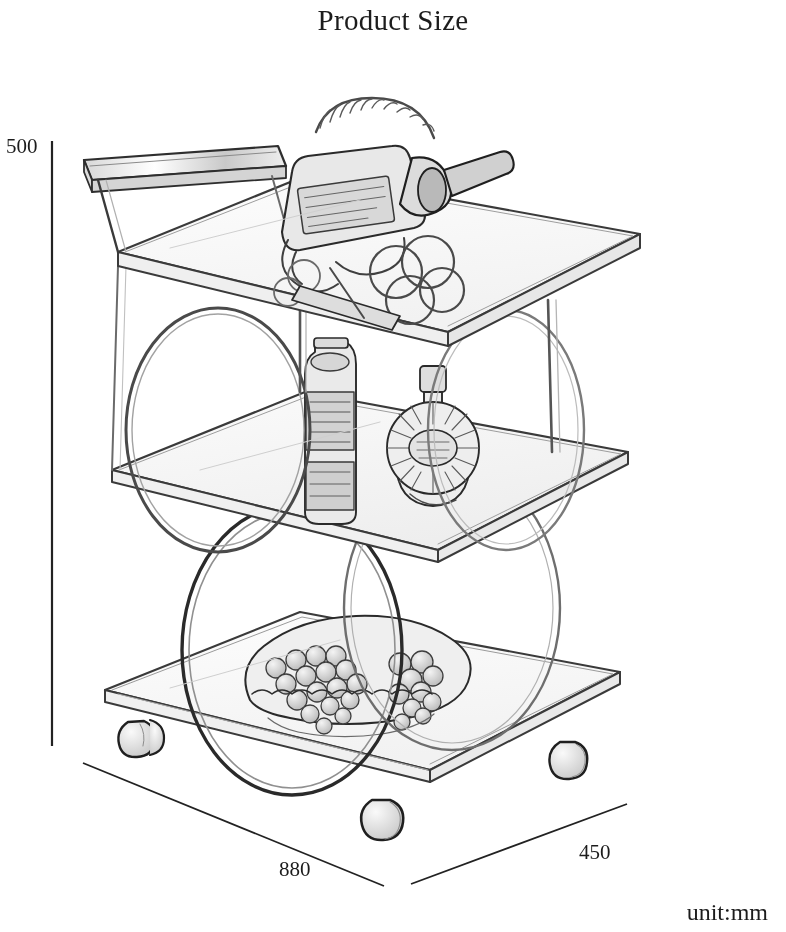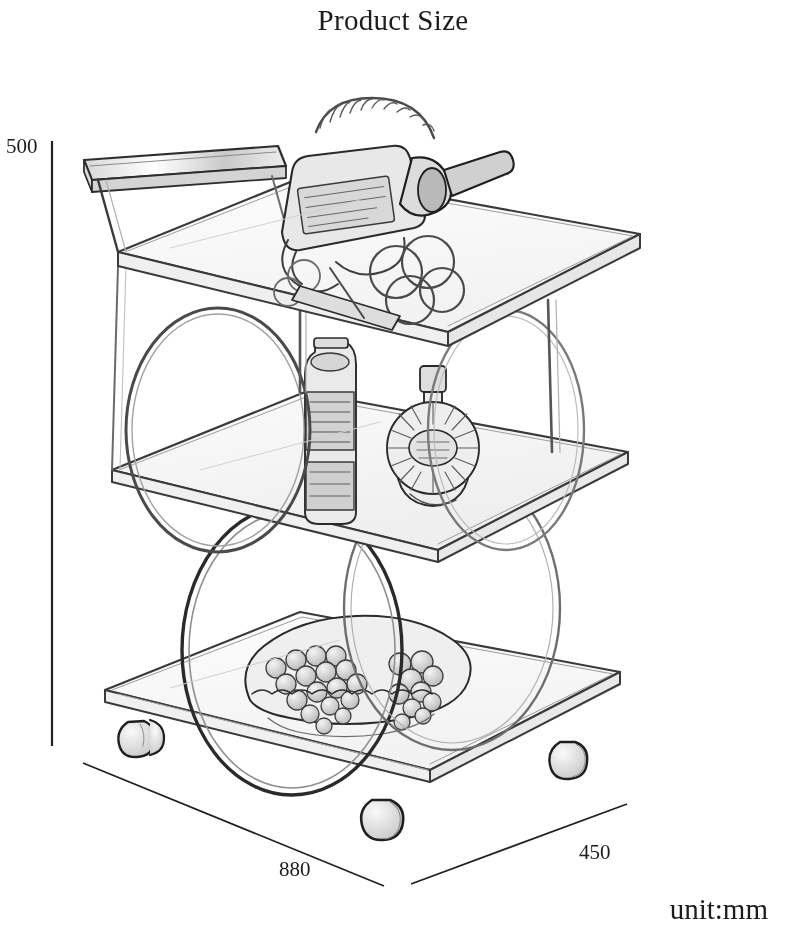--- a/index.html
+++ b/index.html
@@ -29,21 +29,21 @@
     text-align: center;
     font-size: 29px;
     font-family: "Liberation Serif", serif;
     color: #1c1c1c;
     letter-spacing: 0.3px;
   }
   .unit {
     position: absolute;
     right: 18px;
     bottom: 6px;
-    font-size: 29px;
+    font-size: 24px;
     font-family: "Liberation Serif", serif;
     color: #1c1c1c;
   }
   .dim-label {
     position: absolute;
     font-size: 21px;
     font-family: "Liberation Serif", serif;
     color: #1c1c1c;
     white-space: nowrap;
   }

